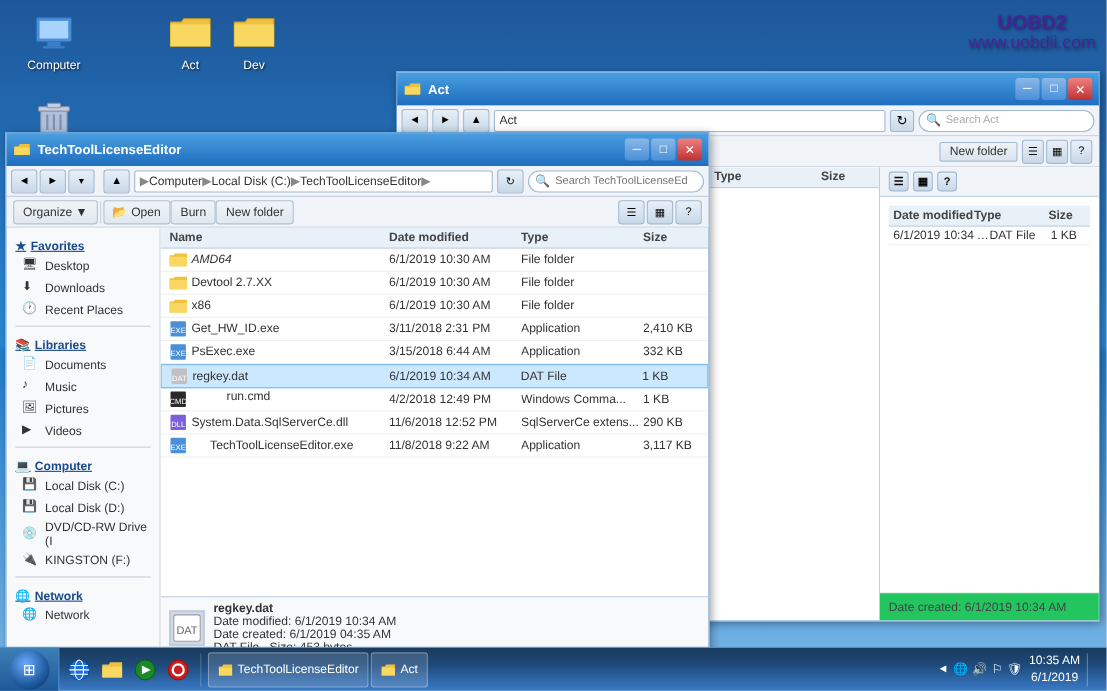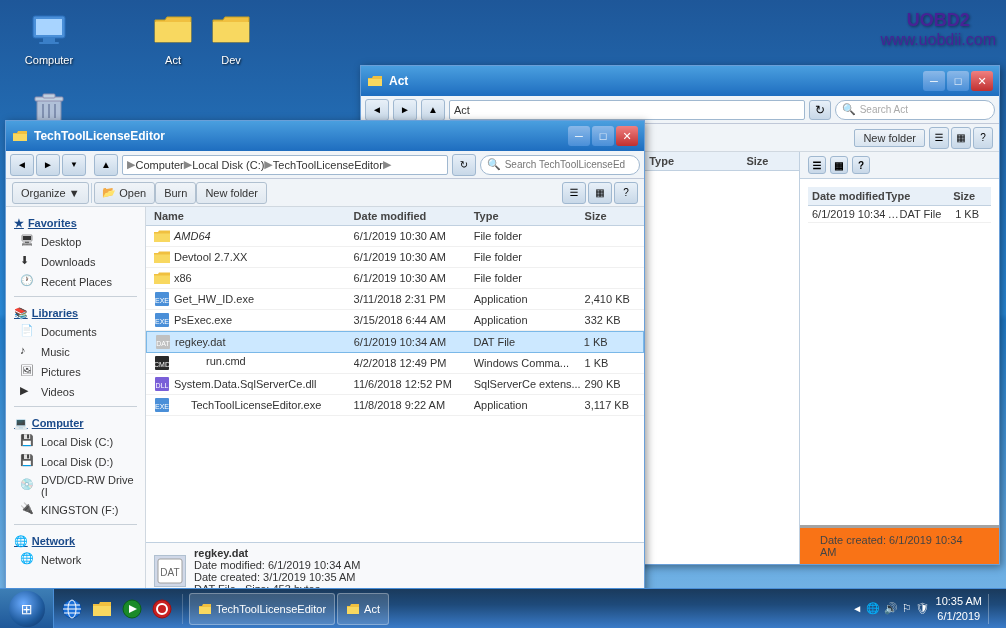--- a/index.html
+++ b/index.html
@@ -423,25 +423,25 @@
       border-bottom: 1px solid #c0d0e0;
       font-size: 11px;
       font-weight: bold;
       gap: 4px;
     }
     .props-content {
       flex: 1;
       padding: 8px;
     }
     .props-footer {
-      padding: 6px 20px;
+      padding: 6px 8px;
       font-size: 11px;
       color: #444;
-      border-top: 3px solid #a3a3a3;
-      background: #f97316;
+      border-top: 1px solid #a3a3a3;
+      background: #22c55e;
     }
 
     
     .new-folder-btn {
       font-size: 11px;
       padding: 2px 8px;
       background: linear-gradient(to bottom, #f0f4f8, #d8e4f0);
       border: 1px solid #a0b8d0;
       border-radius: 2px;
       cursor: pointer;
@@ -857,21 +857,21 @@
             </svg>
           </div>
           <div class="preview-text">
             <div style="font-weight:bold;">regkey.dat</div>
             <div>
               <span>Date modified:</span>
               <span>6/1/2019 10:34 AM</span>
             </div>
             <div>
               <span>Date created:</span>
-              <span>3/1/2019 10:35 AM</span>
+              <span>6/1/2019 04:35 AM</span>
             </div>
             <div>
               <span>DAT File</span>&nbsp;&nbsp;
               <span>Size:</span>
               <span>453 bytes</span>
             </div>
           </div>
         </div>
       </div>
     </div>

